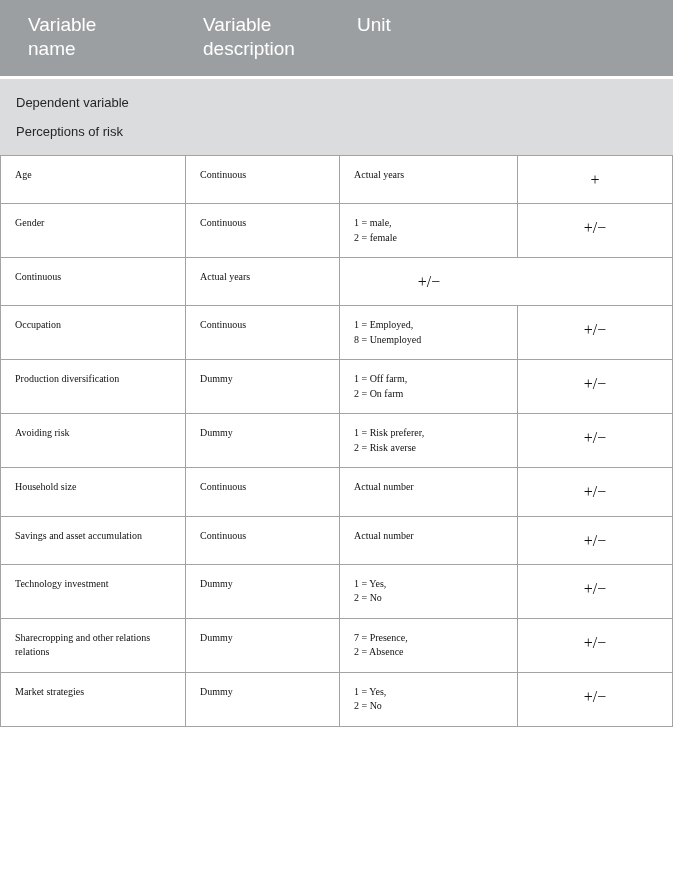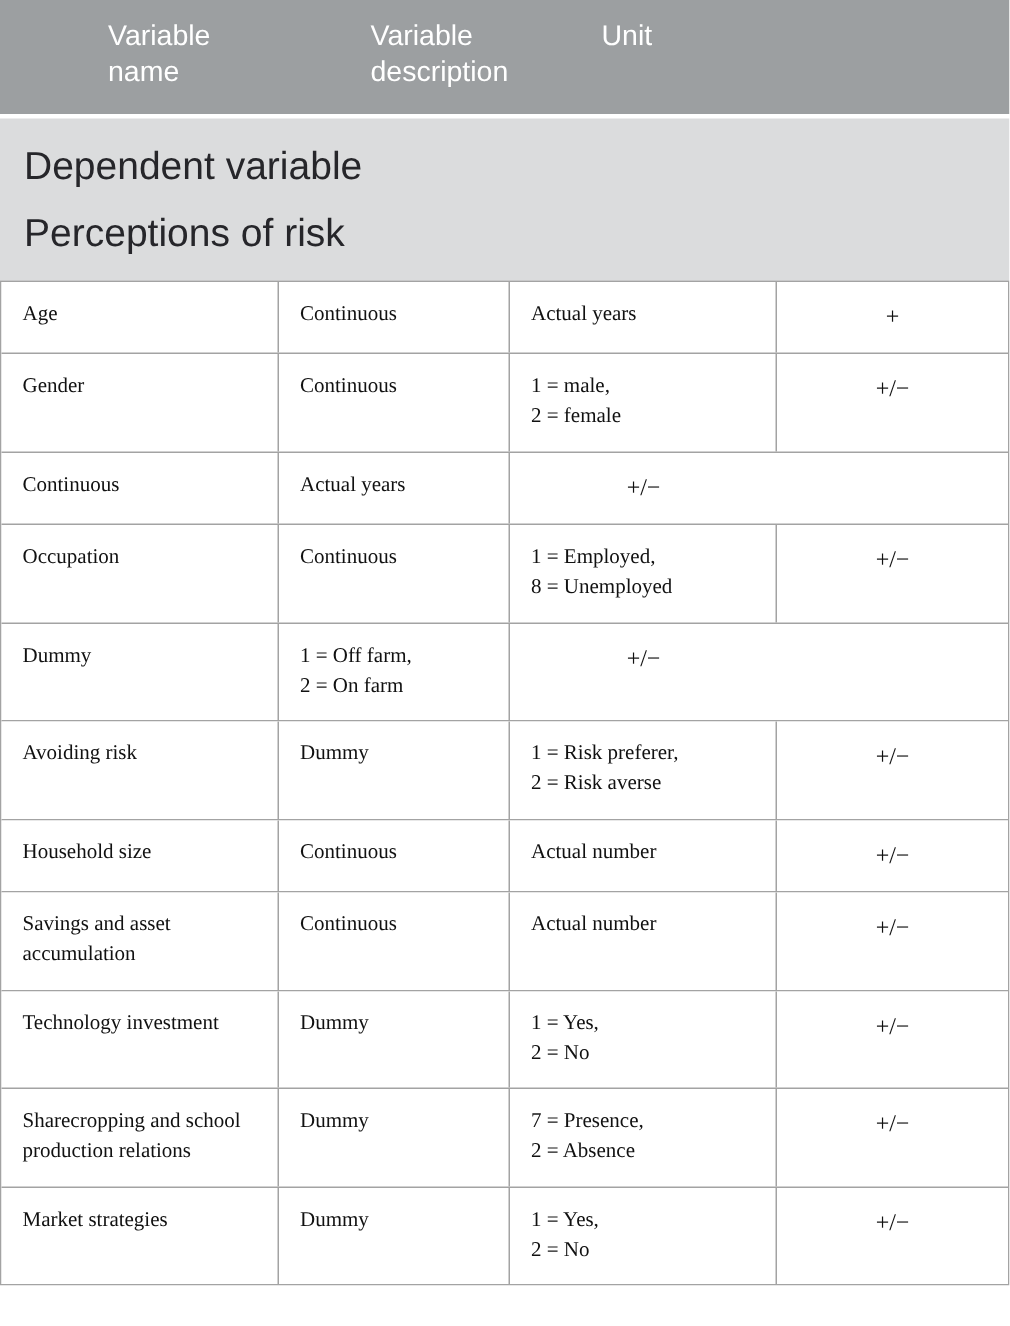--- a/index.html
+++ b/index.html
@@ -17,49 +17,48 @@
     background: #9c9fa1;
     min-height: 76px;
   }
   .th {
     color: #ffffff;
     font-size: 19px;
     line-height: 1.25;
     padding: 13px 8px 13px 17px;
     white-space: pre-line;
     font-weight: 400;
-    margin-left: 44px;
   }
   .th.first { padding-left: 28px; }
 
   .head-gap { height: 3px; background: #ffffff; }
 
   
   .section-band {
     background: #dbdcdd;
     padding: 9px 0;
   }
   .section-line {
-    font-size: 26px;
+    font-size: 13px;
     color: #26262a;
     padding: 7px 16px;
   }
 
   
   .tbody { border: 1px solid #a3a3a3; }
   .tr {
     display: grid;
     grid-template-columns: 185px 154px 178px 1fr;
     border-bottom: 1px solid #a3a3a3;
     background: #ffffff;
   }
   .tr:last-child { border-bottom: none; }
   .td {
     font-family: "Liberation Serif", serif;
-    font-size: 14px;
+    font-size: 10px;
     color: #111111;
     line-height: 1.45;
     padding: 12px 14px;
     border-right: 1px solid #a3a3a3;
     vertical-align: top;
   }
   .td.col-unit { white-space: pre-line; }
   .td.col-outcome {
     border-right: none;
     text-align: center;
@@ -110,20 +109,21 @@
 
     <div class="tr">
       <div class="td col-name">Occupation</div>
       <div class="td col-desc">Continuous</div>
       <div class="td col-unit">1 = Employed,
 8 = Unemployed</div>
       <div class="td col-outcome">+/−</div>
     </div>
 
     <div class="tr">
+      <div class="td col-name">Production diversification</div>
       <div class="td col-desc">Dummy</div>
       <div class="td col-unit">1 = Off farm,
 2 = On farm</div>
       <div class="td col-outcome">+/−</div>
     </div>
 
     <div class="tr">
       <div class="td col-name">Avoiding risk</div>
       <div class="td col-desc">Dummy</div>
       <div class="td col-unit">1 = Risk preferer,
@@ -147,21 +147,21 @@
 
     <div class="tr">
       <div class="td col-name">Technology investment</div>
       <div class="td col-desc">Dummy</div>
       <div class="td col-unit">1 = Yes,
 2 = No</div>
       <div class="td col-outcome">+/−</div>
     </div>
 
     <div class="tr">
-      <div class="td col-name">Sharecropping and school production relations</div>
+      <div class="td col-name">Sharecropping and other relations relations</div>
       <div class="td col-desc">Dummy</div>
       <div class="td col-unit">7 = Presence,
 2 = Absence</div>
       <div class="td col-outcome">+/−</div>
     </div>
 
     <div class="tr">
       <div class="td col-name">Market strategies</div>
       <div class="td col-desc">Dummy</div>
       <div class="td col-unit">1 = Yes,

